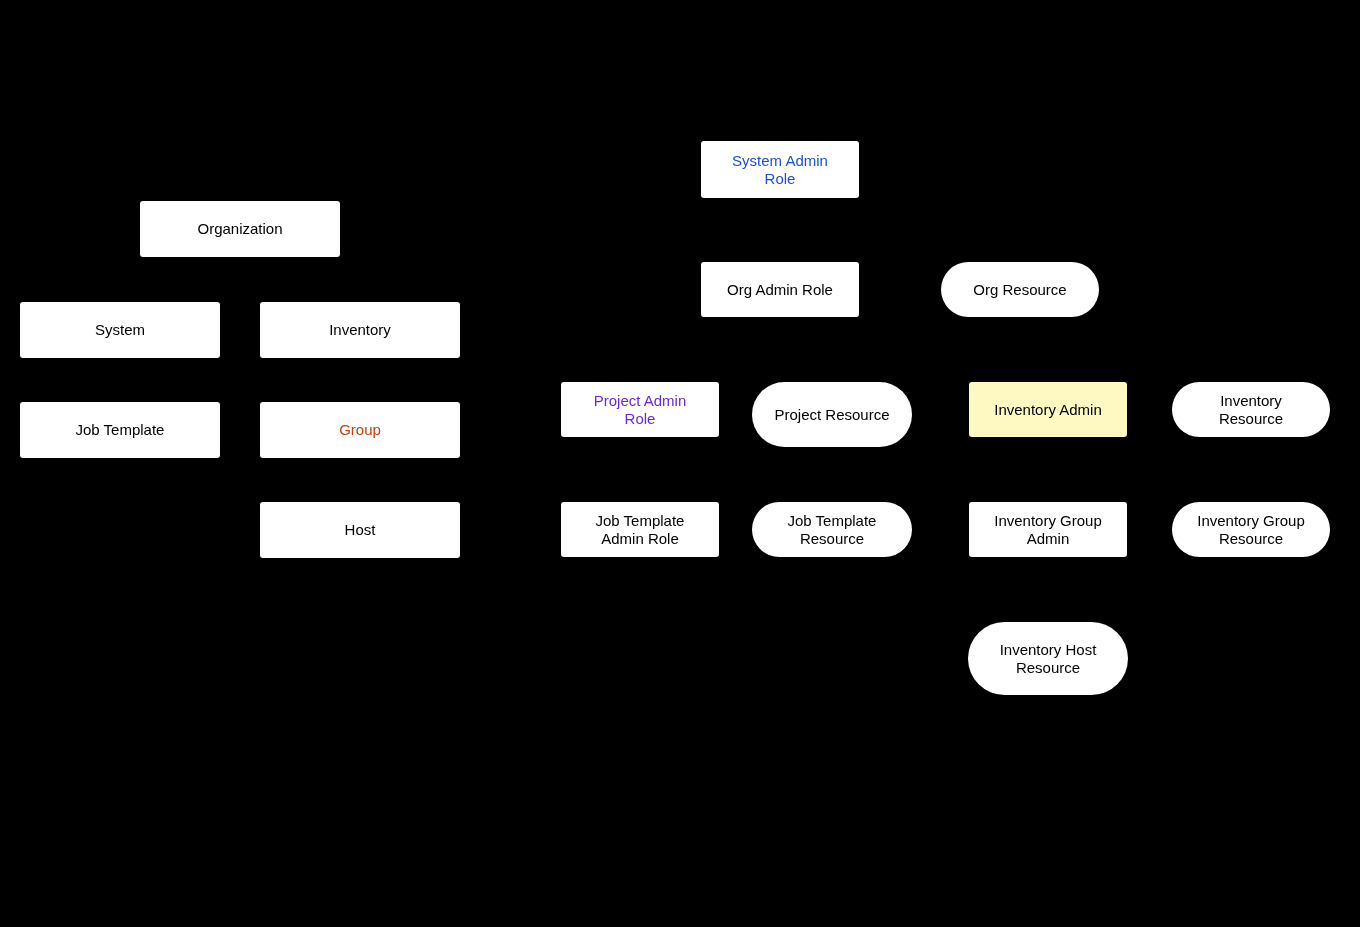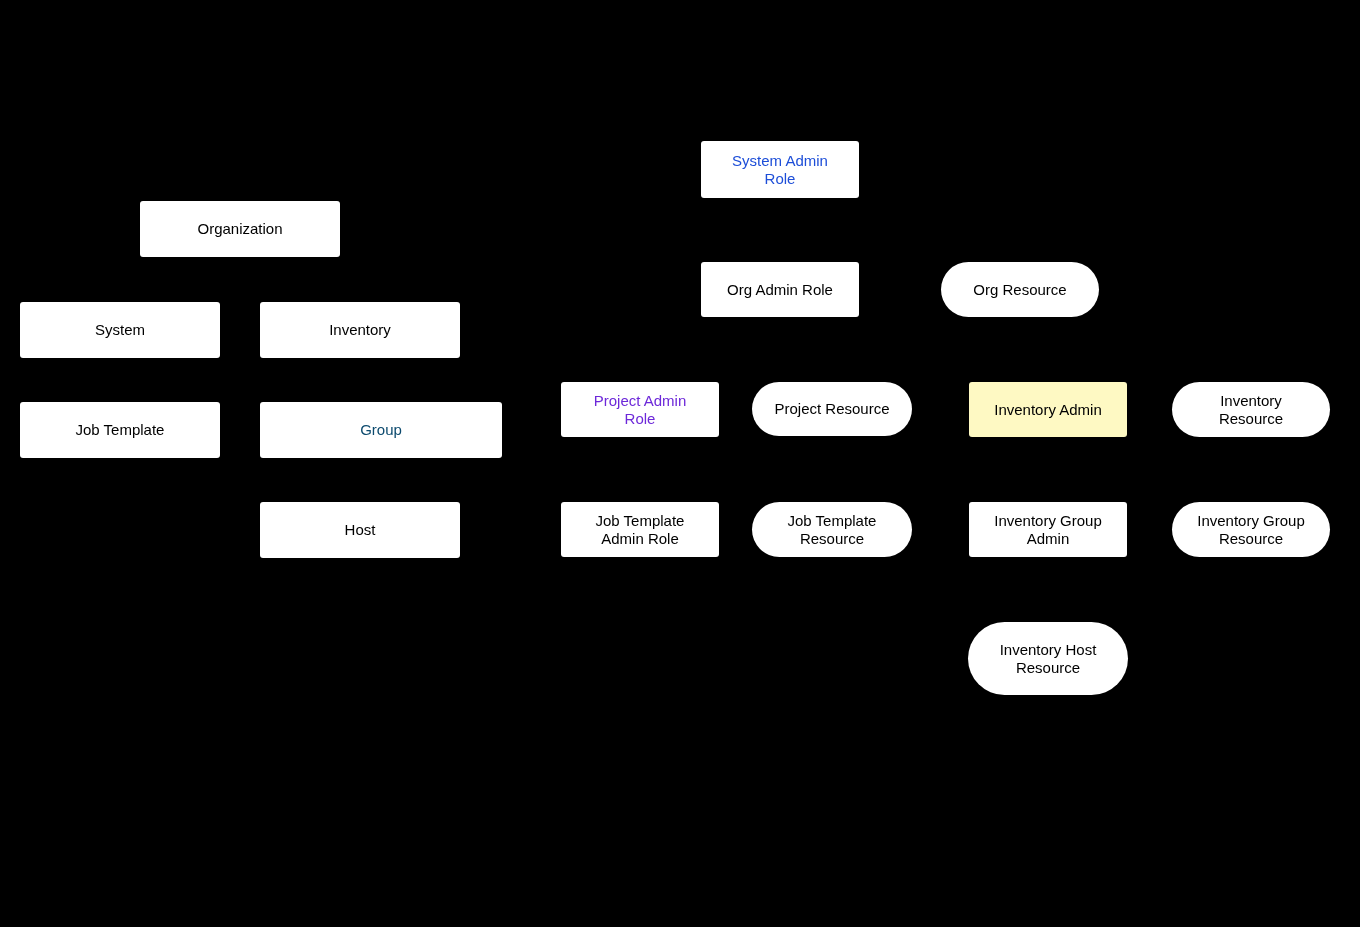--- a/index.html
+++ b/index.html
@@ -36,29 +36,29 @@
   }
 </style>
 </head>
 <body>
 
 <div id="canvas" style="background: rgb(0, 0, 0);">
     <div class="node rect" style="left: 140px; top: 201px; width: 200px; height: 56px; font-size: 15px; background: rgb(255, 255, 255); color: rgb(0, 0, 0);">Organization</div>
     <div class="node rect" style="left: 20px; top: 302px; width: 200px; height: 56px; font-size: 15px; background: rgb(255, 255, 255); color: rgb(0, 0, 0);">System</div>
     <div class="node rect" style="left: 260px; top: 302px; width: 200px; height: 56px; font-size: 15px; background: rgb(255, 255, 255); color: rgb(0, 0, 0);">Inventory</div>
     <div class="node rect" style="left: 20px; top: 402px; width: 200px; height: 56px; font-size: 15px; background: rgb(255, 255, 255); color: rgb(0, 0, 0);">Job Template</div>
-    <div class="node rect" style="left: 260px; top: 402px; width: 242px; height: 56px; font-size: 15px; background: rgb(255, 255, 255); color: #0c4a6e;">Group</div>
+    <div class="node rect" style="left: 260px; top: 402px; width: 200px; height: 56px; font-size: 15px; background: rgb(255, 255, 255); color: #c2410c;">Group</div>
     <div class="node rect" style="left: 260px; top: 502px; width: 200px; height: 56px; font-size: 15px; background: rgb(255, 255, 255); color: rgb(0, 0, 0);">Host</div>
     <div class="node rect" style="left: 701px; top: 141px; width: 158px; height: 57px; font-size: 15px; background: rgb(255, 255, 255); color: #1d4ed8;">System Admin
 Role</div>
     <div class="node pill" style="left: 941px; top: 262px; width: 158px; height: 55px; font-size: 15px; background: rgb(255, 255, 255); color: rgb(0, 0, 0);">Org Resource</div>
     <div class="node rect" style="left: 701px; top: 262px; width: 158px; height: 55px; font-size: 15px; background: rgb(255, 255, 255); color: rgb(0, 0, 0);">Org Admin Role</div>
     <div class="node rect" style="left: 561px; top: 382px; width: 158px; height: 55px; font-size: 15px; background: rgb(255, 255, 255); color: #6d28d9;">Project Admin
 Role</div>
-    <div class="node pill" style="left: 752px; top: 382px; width: 160px; height: 54px; font-size: 15px; background: rgb(255, 255, 255); color: rgb(0, 0, 0);">Project Resource</div>
+    <div class="node pill" style="left: 752px; top: 382px; width: 160px; height: 65px; font-size: 15px; background: rgb(255, 255, 255); color: rgb(0, 0, 0);">Project Resource</div>
     <div class="node rect" style="left: 969px; top: 382px; width: 158px; height: 55px; font-size: 15px; background: #fef9c3; color: rgb(0, 0, 0);">Inventory Admin</div>
     <div class="node pill" style="left: 1172px; top: 382px; width: 158px; height: 55px; font-size: 15px; background: rgb(255, 255, 255); color: rgb(0, 0, 0);">Inventory
 Resource</div>
     <div class="node rect" style="left: 561px; top: 502px; width: 158px; height: 55px; font-size: 15px; background: rgb(255, 255, 255); color: rgb(0, 0, 0);">Job Template
 Admin Role</div>
     <div class="node pill" style="left: 752px; top: 502px; width: 160px; height: 55px; font-size: 15px; background: rgb(255, 255, 255); color: rgb(0, 0, 0);">Job Template
 Resource</div>
     <div class="node rect" style="left: 969px; top: 502px; width: 158px; height: 55px; font-size: 15px; background: rgb(255, 255, 255); color: rgb(0, 0, 0);">Inventory Group
 Admin</div>
     <div class="node pill" style="left: 1172px; top: 502px; width: 158px; height: 55px; font-size: 15px; background: rgb(255, 255, 255); color: rgb(0, 0, 0);">Inventory Group

